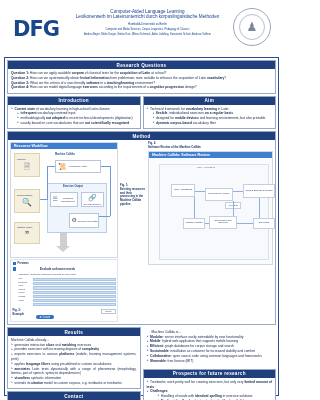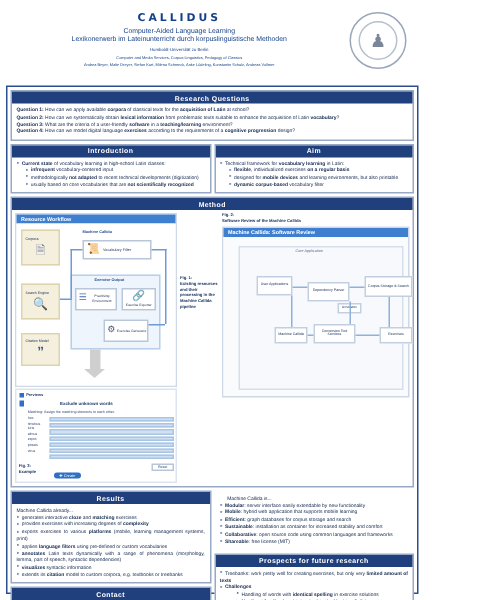--- a/index.html
+++ b/index.html
@@ -205,22 +205,24 @@
     justify-content:center; text-align:center; line-height:1.15;
   }
   .aline { position:absolute; background:#8fb2dd; }
 </style>
 </head>
 <body>
 
 <div id="poster">
 
   <div class="header">
+    <div class="dfg-logo">
+      <span class="dfg-text">DFG</span>
+    </div>
     <div class="head-center">
-      <div class="proj-title">CALLIDUS</div>
       <div class="proj-sub-en">Computer-Aided Language Learning</div>
       <div class="proj-sub-de">Lexikonerwerb im Lateinunterricht durch korpuslinguistische Methoden</div>
       <div class="proj-univ">Humboldt-Universität zu Berlin</div>
       <div class="proj-dept">Computer and Media Services, Corpus Linguistics, Pedagogy of Classics</div>
       <div class="proj-authors">Andrea Beyer, Malte Dreyer, Stefan Kurt, Milena Schmeck, Anke Lüdeling, Konstantin Schulz, Andreas Vollmer</div>
     </div>
     <div class="hu-seal">
       <div class="inner">♟</div>
     </div>
   </div>

